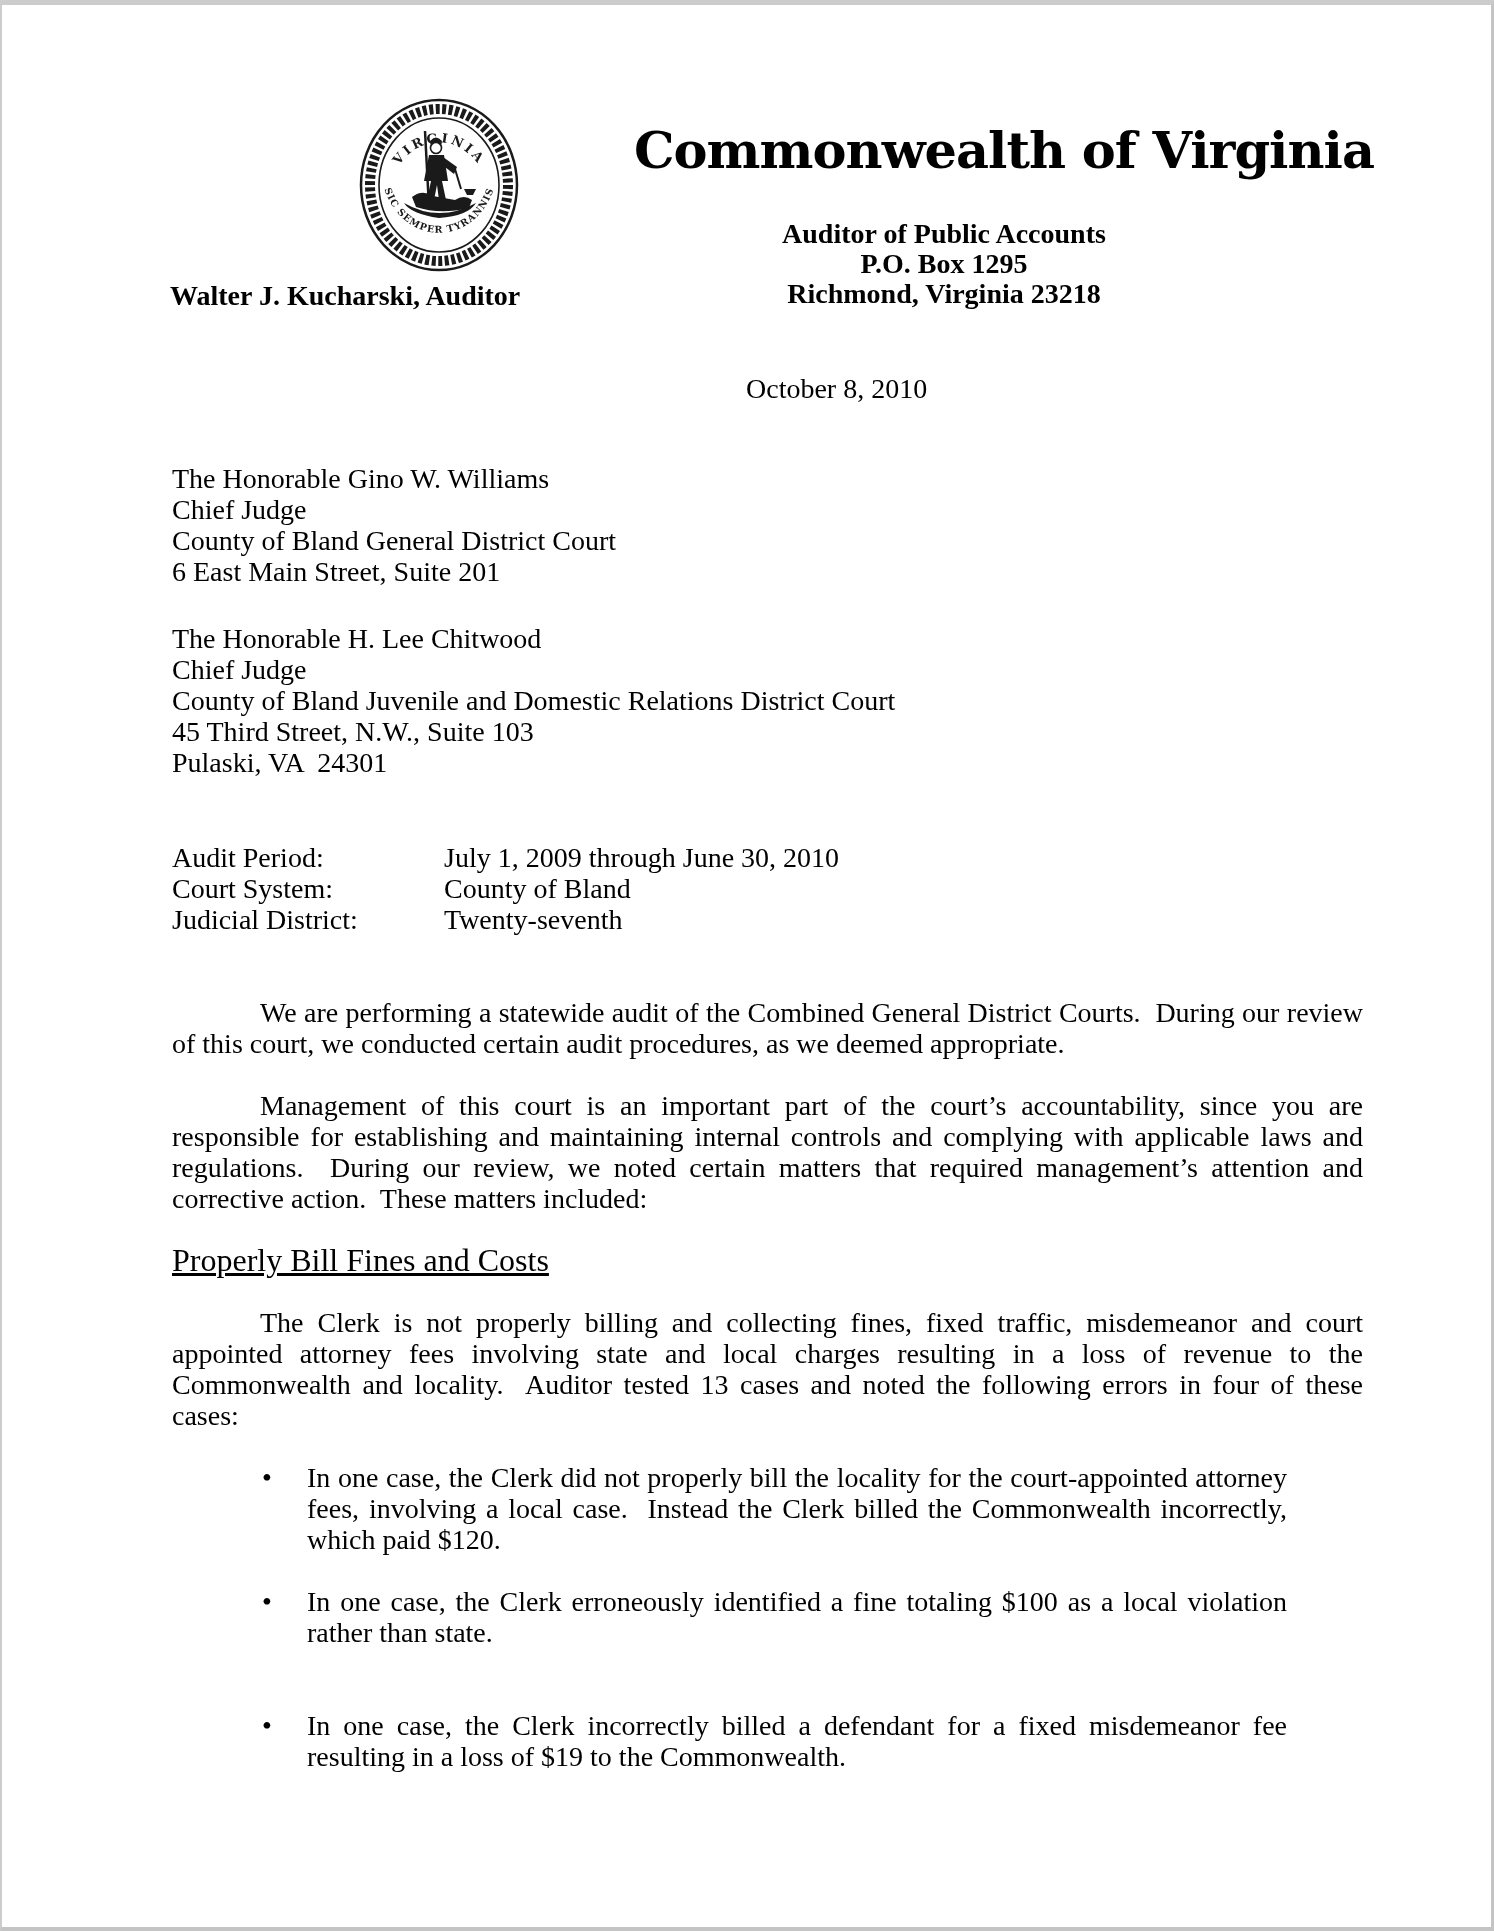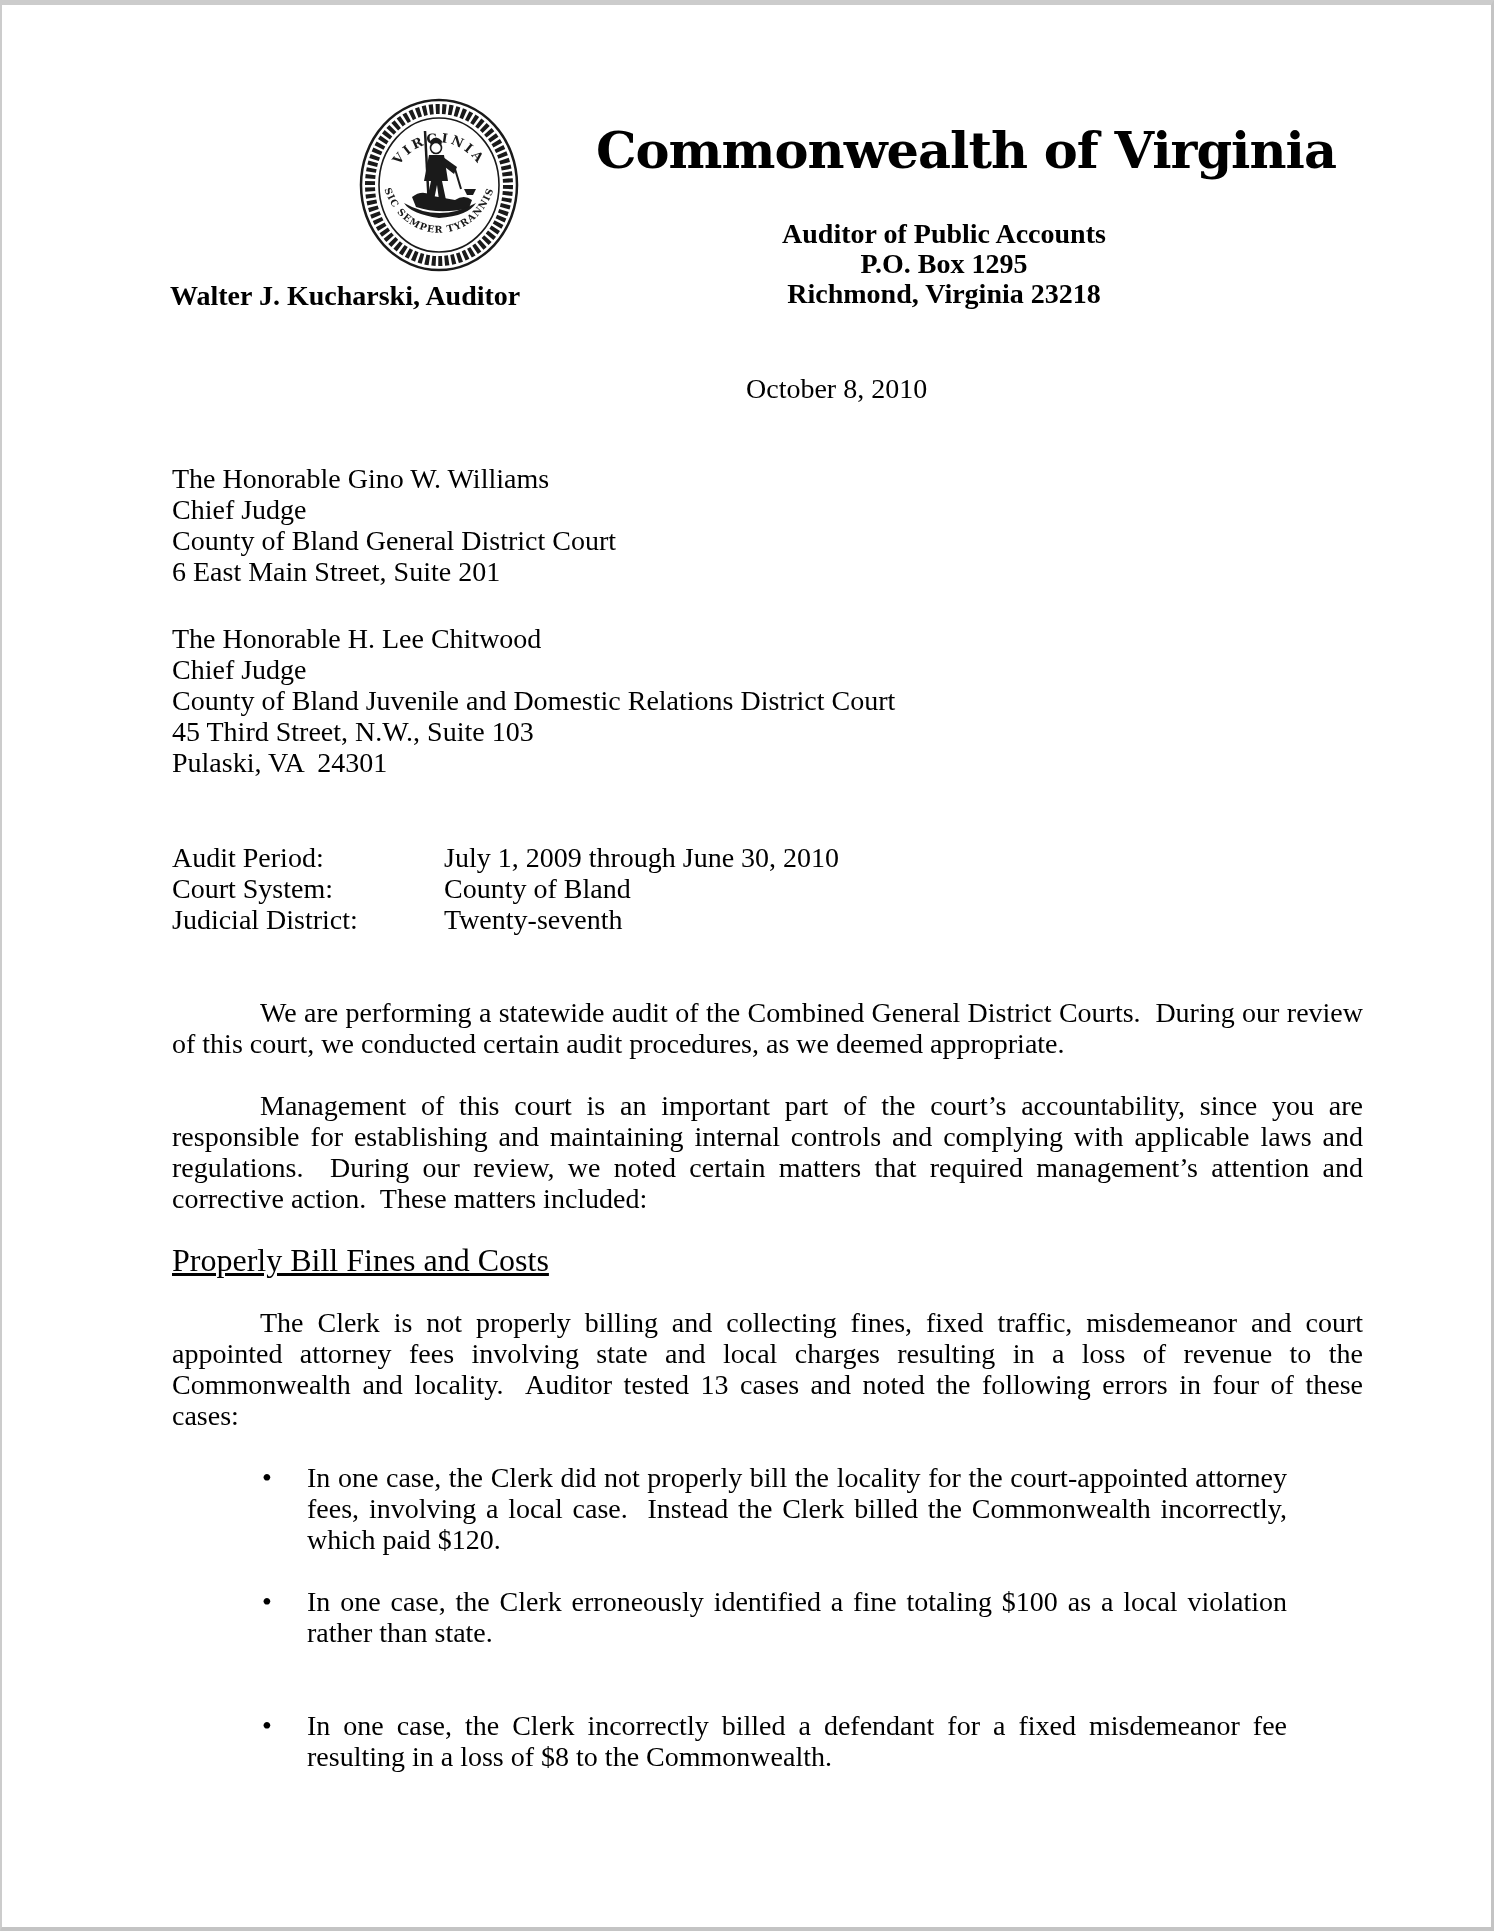--- a/index.html
+++ b/index.html
@@ -30,21 +30,21 @@
   }
   .seal {
     position: absolute;
     left: 356px;
     top: 92px;
     width: 162px;
     height: 176px;
   }
   .commonwealth {
     position: absolute;
-    left: 594px;
+    left: 632px;
     top: 118px;
     width: 628px;
     text-align: center;
     font-family: "DejaVu Serif", serif;
     font-weight: bold;
     font-size: 51px;
     line-height: 54px;
     letter-spacing: -1px;
     white-space: nowrap;
   }
@@ -204,18 +204,18 @@
 
     <p class="para para-2">Management of this court is an important part of the court’s accountability, since you are responsible for establishing and maintaining internal controls and complying with applicable laws and regulations.  During our review, we noted certain matters that required management’s attention and corrective action.  These matters included:</p>
 
     <h2 class="section-heading">Properly Bill Fines and Costs</h2>
 
     <p class="para para-3">The Clerk is not properly billing and collecting fines, fixed traffic, misdemeanor and court appointed attorney fees involving state and local charges resulting in a loss of revenue to the Commonwealth and locality.  Auditor tested 13 cases and noted the following errors in four of these cases:</p>
 
     <ul class="bullets">
       <li class="bullet-1">In one case, the Clerk did not properly bill the locality for the court-appointed attorney fees, involving a local case.  Instead the Clerk billed the Commonwealth incorrectly, which paid $120.</li>
       <li class="bullet-2">In one case, the Clerk erroneously identified a fine totaling $100 as a local violation rather than state.</li>
-      <li class="bullet-3">In one case, the Clerk incorrectly billed a defendant for a fixed misdemeanor fee resulting in a loss of $8 to the Commonwealth.</li>
+      <li class="bullet-3">In one case, the Clerk incorrectly billed a defendant for a fixed misdemeanor fee resulting in a loss of $19 to the Commonwealth.</li>
     </ul>
 
   </main>
 
 </div>
 
 </body></html>

